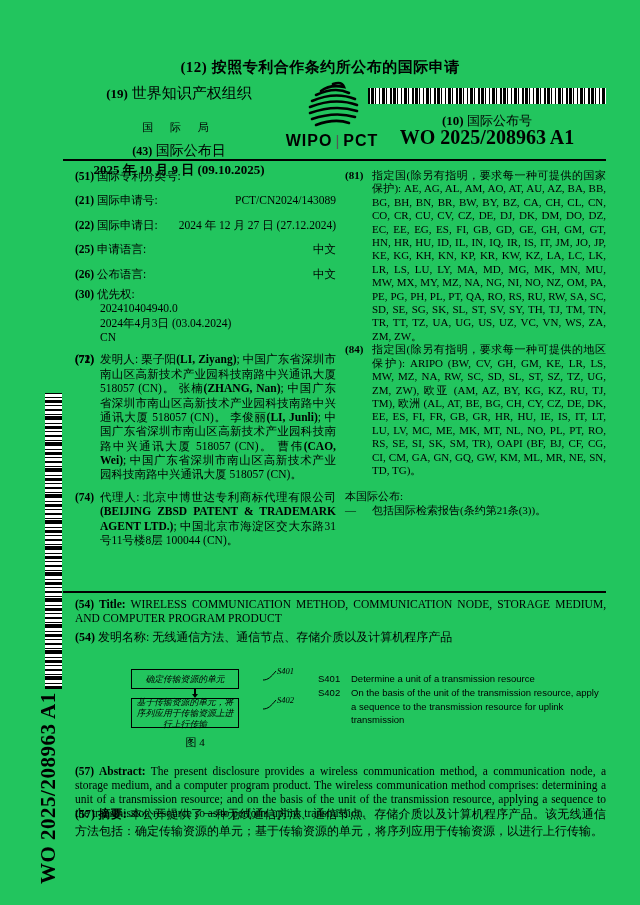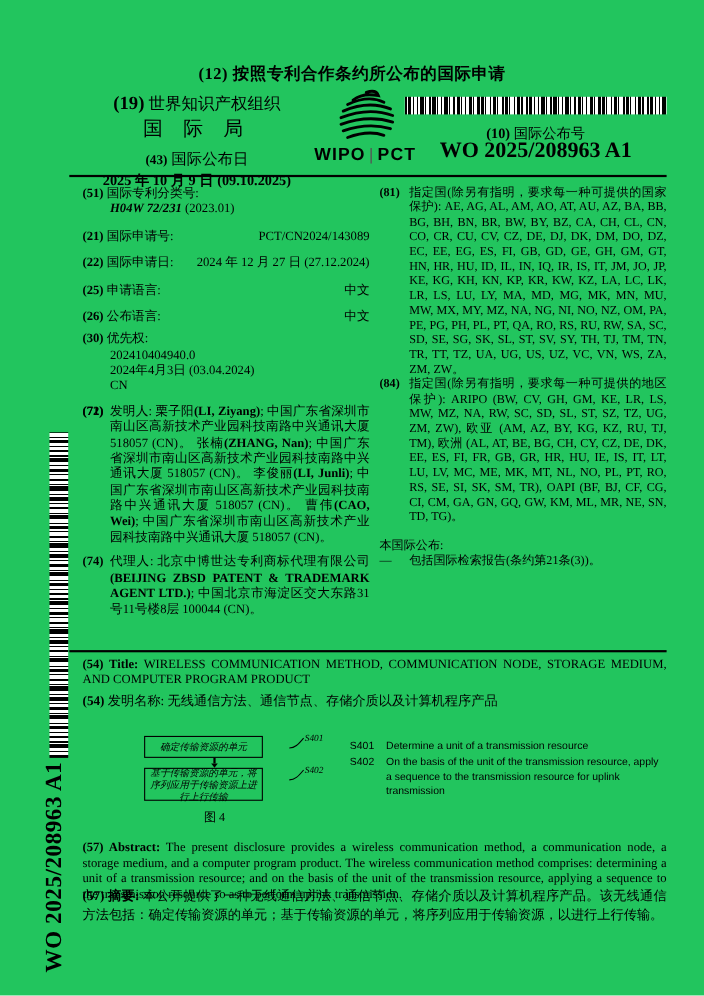--- a/index.html
+++ b/index.html
@@ -11,22 +11,22 @@
     overflow:hidden;
   }
   .b { font-weight:bold; }
   .num { font-weight:bold; }
 
   
   .doc-kind { position:absolute; top:58px; left:0; width:640px; text-align:center;
     font-size:15px; font-weight:bold; letter-spacing:.5px; }
   .org-block { position:absolute; top:84px; left:70px; width:218px; text-align:center; }
   .org-name { font-size:15px; }
-  .org-name .num { font-size:17px; }
-  .org-bureau { font-size:18px; letter-spacing:7px; margin-top:1px; }
+  .org-name .num { font-size:13px; }
+  .org-bureau { font-size:11px; letter-spacing:7px; margin-top:17px; }
   .pubdate-label { font-size:14px; margin-top:7px; }
   .pubdate-label .num { font-size:12px; }
   .pubdate-value { font-size:13px; font-weight:bold; margin-top:1px; }
 
   .logo { position:absolute; top:80px; left:278px; width:108px; text-align:center; }
   .logo svg { display:block; margin:0 auto; }
   .logo-text { font-family:"Liberation Sans","DejaVu Sans",sans-serif; font-weight:bold;
     font-size:16px; letter-spacing:1px; margin-top:2px; white-space:nowrap; }
   .logo-text .sep { font-weight:normal; color:#555; padding:0 3px; font-size:15px; }
 
@@ -139,21 +139,20 @@
   <div class="barcode-top"></div>
   <div class="pubno-label"><span class="num">(10)</span> <span>国际公布号</span></div>
   <div class="pubno-value">WO 2025/208963 A1</div>
 
   <div class="rule rule-1"></div>
 
   <div class="col col-left">
 
     <div class="field">
       <div><span class="num">(51)</span> <span>国际专利分类号:</span></div>
-      <div class="ipc-line"><span class="ipc-code">H04W 72/231</span> <span>(2023.01)</span></div>
     </div>
 
     <div class="field-row">
       <span class="lbl"><span class="num">(21)</span> <span>国际申请号:</span></span>
       <span class="val">PCT/CN2024/143089</span>
     </div>
 
     <div class="field-row">
       <span class="lbl"><span class="num">(22)</span> <span>国际申请日:</span></span>
       <span class="val">2024 年 12 月 27 日 (27.12.2024)</span>

